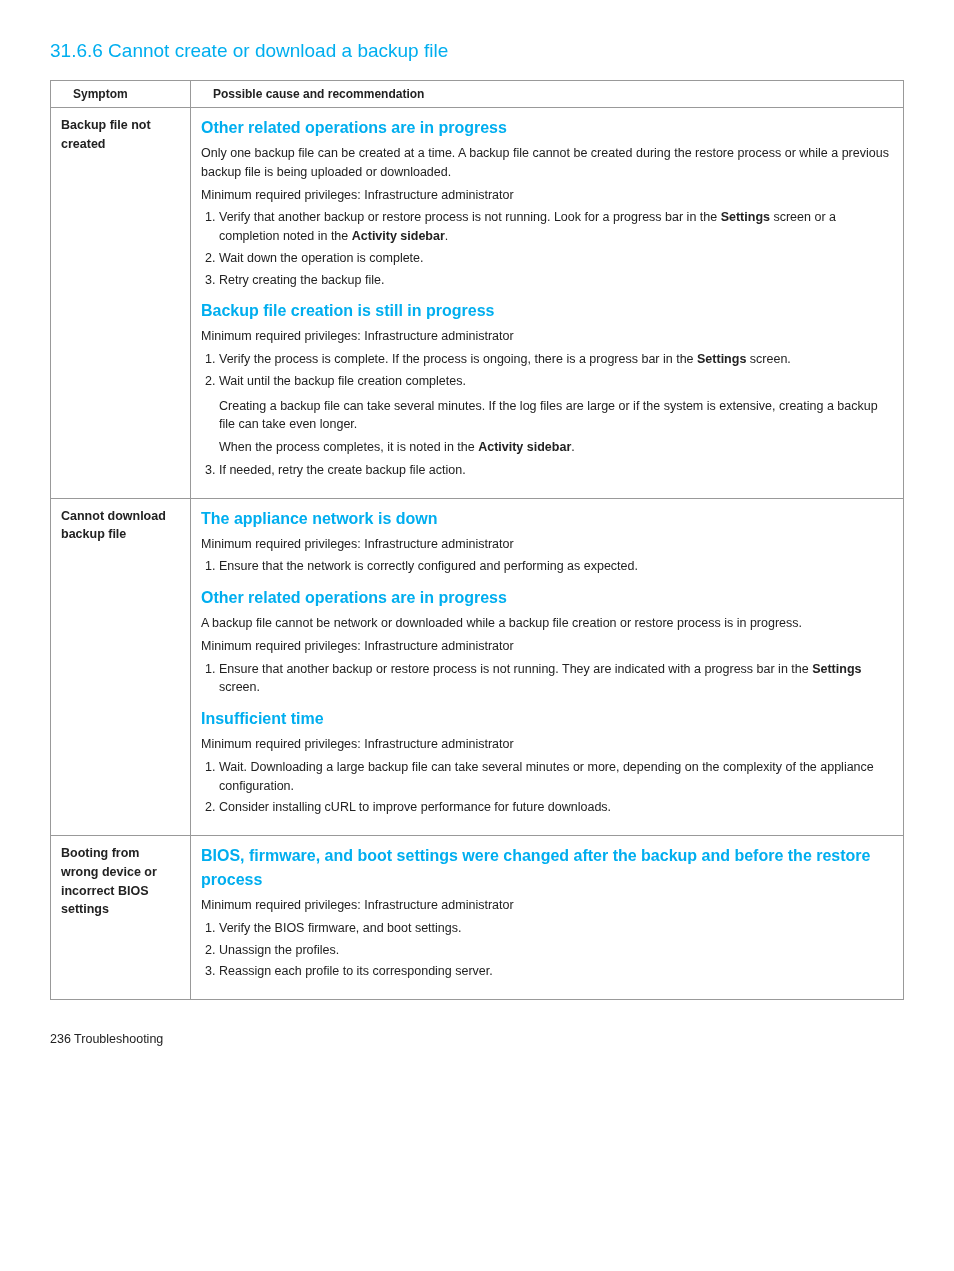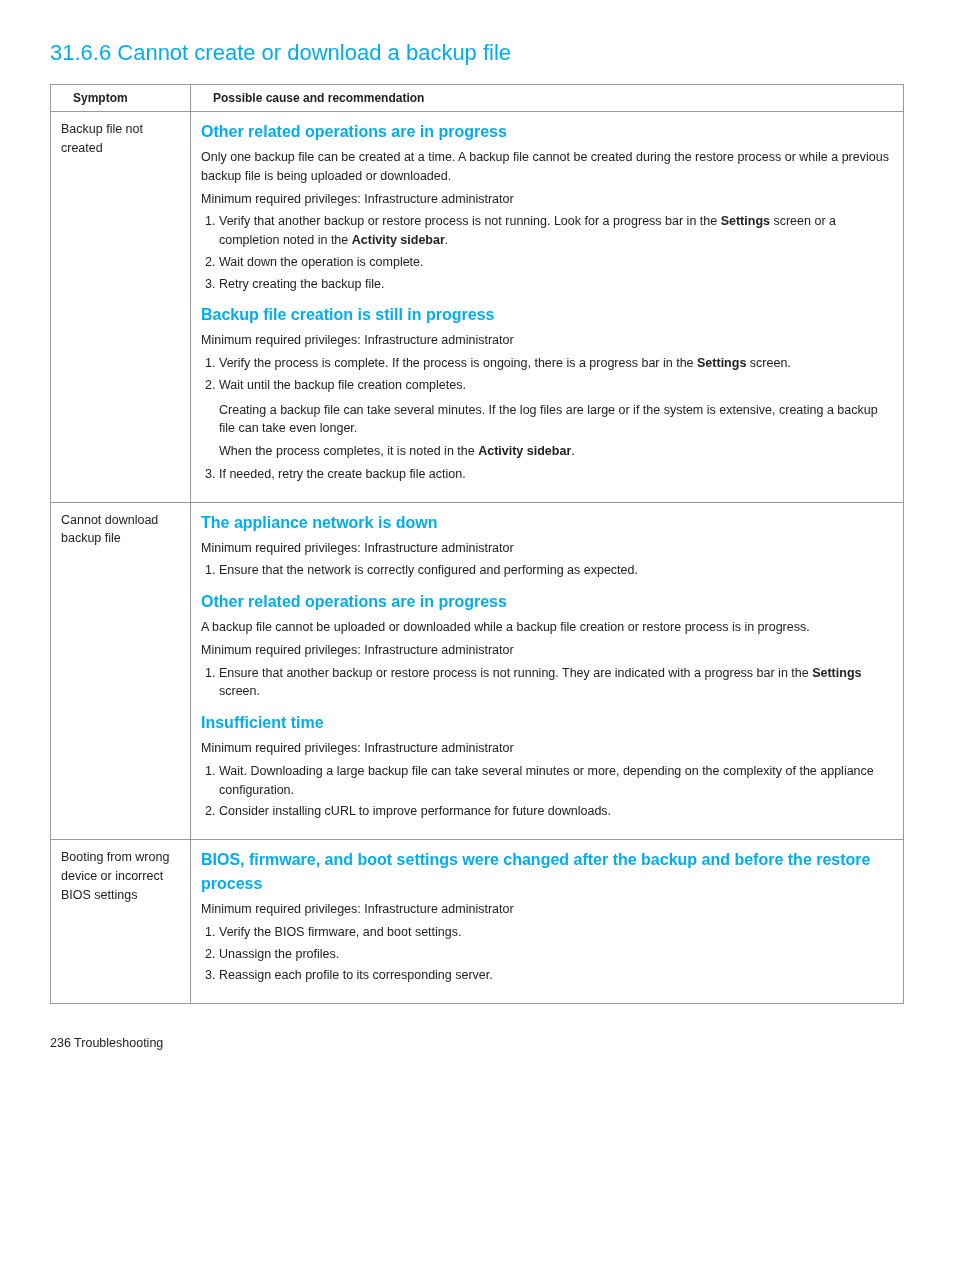--- a/index.html
+++ b/index.html
@@ -7,21 +7,21 @@
       font-family: Arial, Helvetica, sans-serif;
       font-size: 13px;
       color: #222;
       background: #fff;
       padding: 40px 50px 40px 50px;
       width: 954px;
       min-height: 1271px;
     }
     h1.page-title {
       color: #00aeef;
-      font-size: 22px;
+      font-size: 19px;
       font-weight: normal;
       margin-bottom: 18px;
     }
     table.main-table {
       width: 100%;
       border-collapse: collapse;
       border: 1px solid #999;
     }
     table.main-table th {
       background: #fff;
@@ -33,21 +33,21 @@
     }
     table.main-table td {
       border: 1px solid #999;
       padding: 8px 10px;
       vertical-align: top;
       font-size: 12.5px;
       line-height: 1.5;
     }
     .symptom-cell {
       width: 140px;
-      font-weight: normal;
+      font-weight: bold;
       font-size: 12.5px;
     }
     .cause-heading {
       color: #00aeef;
       font-size: 16px;
       font-weight: bold;
       margin-bottom: 4px;
     }
     .cause-section {
       margin-bottom: 10px;
@@ -120,21 +120,21 @@
         <td>
           <div class="cause-section">
             <div class="cause-heading">The appliance network is down</div>
             <p>Minimum required privileges: Infrastructure administrator</p>
             <ol class="steps">
               <li>Ensure that the network is correctly configured and performing as expected.</li>
             </ol>
           </div>
           <div class="cause-section">
             <div class="cause-heading">Other related operations are in progress</div>
-            <p>A backup file cannot be uploaded or downloaded while a backup file creation or restore process is in progress.</p>
+            <p>A backup file cannot be network or downloaded while a backup file creation or restore process is in progress.</p>
             <p>Minimum required privileges: Infrastructure administrator</p>
             <ol class="steps">
               <li>Ensure that another backup or restore process is not running. They are indicated with a progress bar in the <strong>Settings</strong> screen.</li>
             </ol>
           </div>
           <div class="cause-section">
             <div class="cause-heading">Insufficient time</div>
             <p>Minimum required privileges: Infrastructure administrator</p>
             <ol class="steps">
               <li>Wait. Downloading a large backup file can take several minutes or more, depending on the complexity of the appliance configuration.</li>

